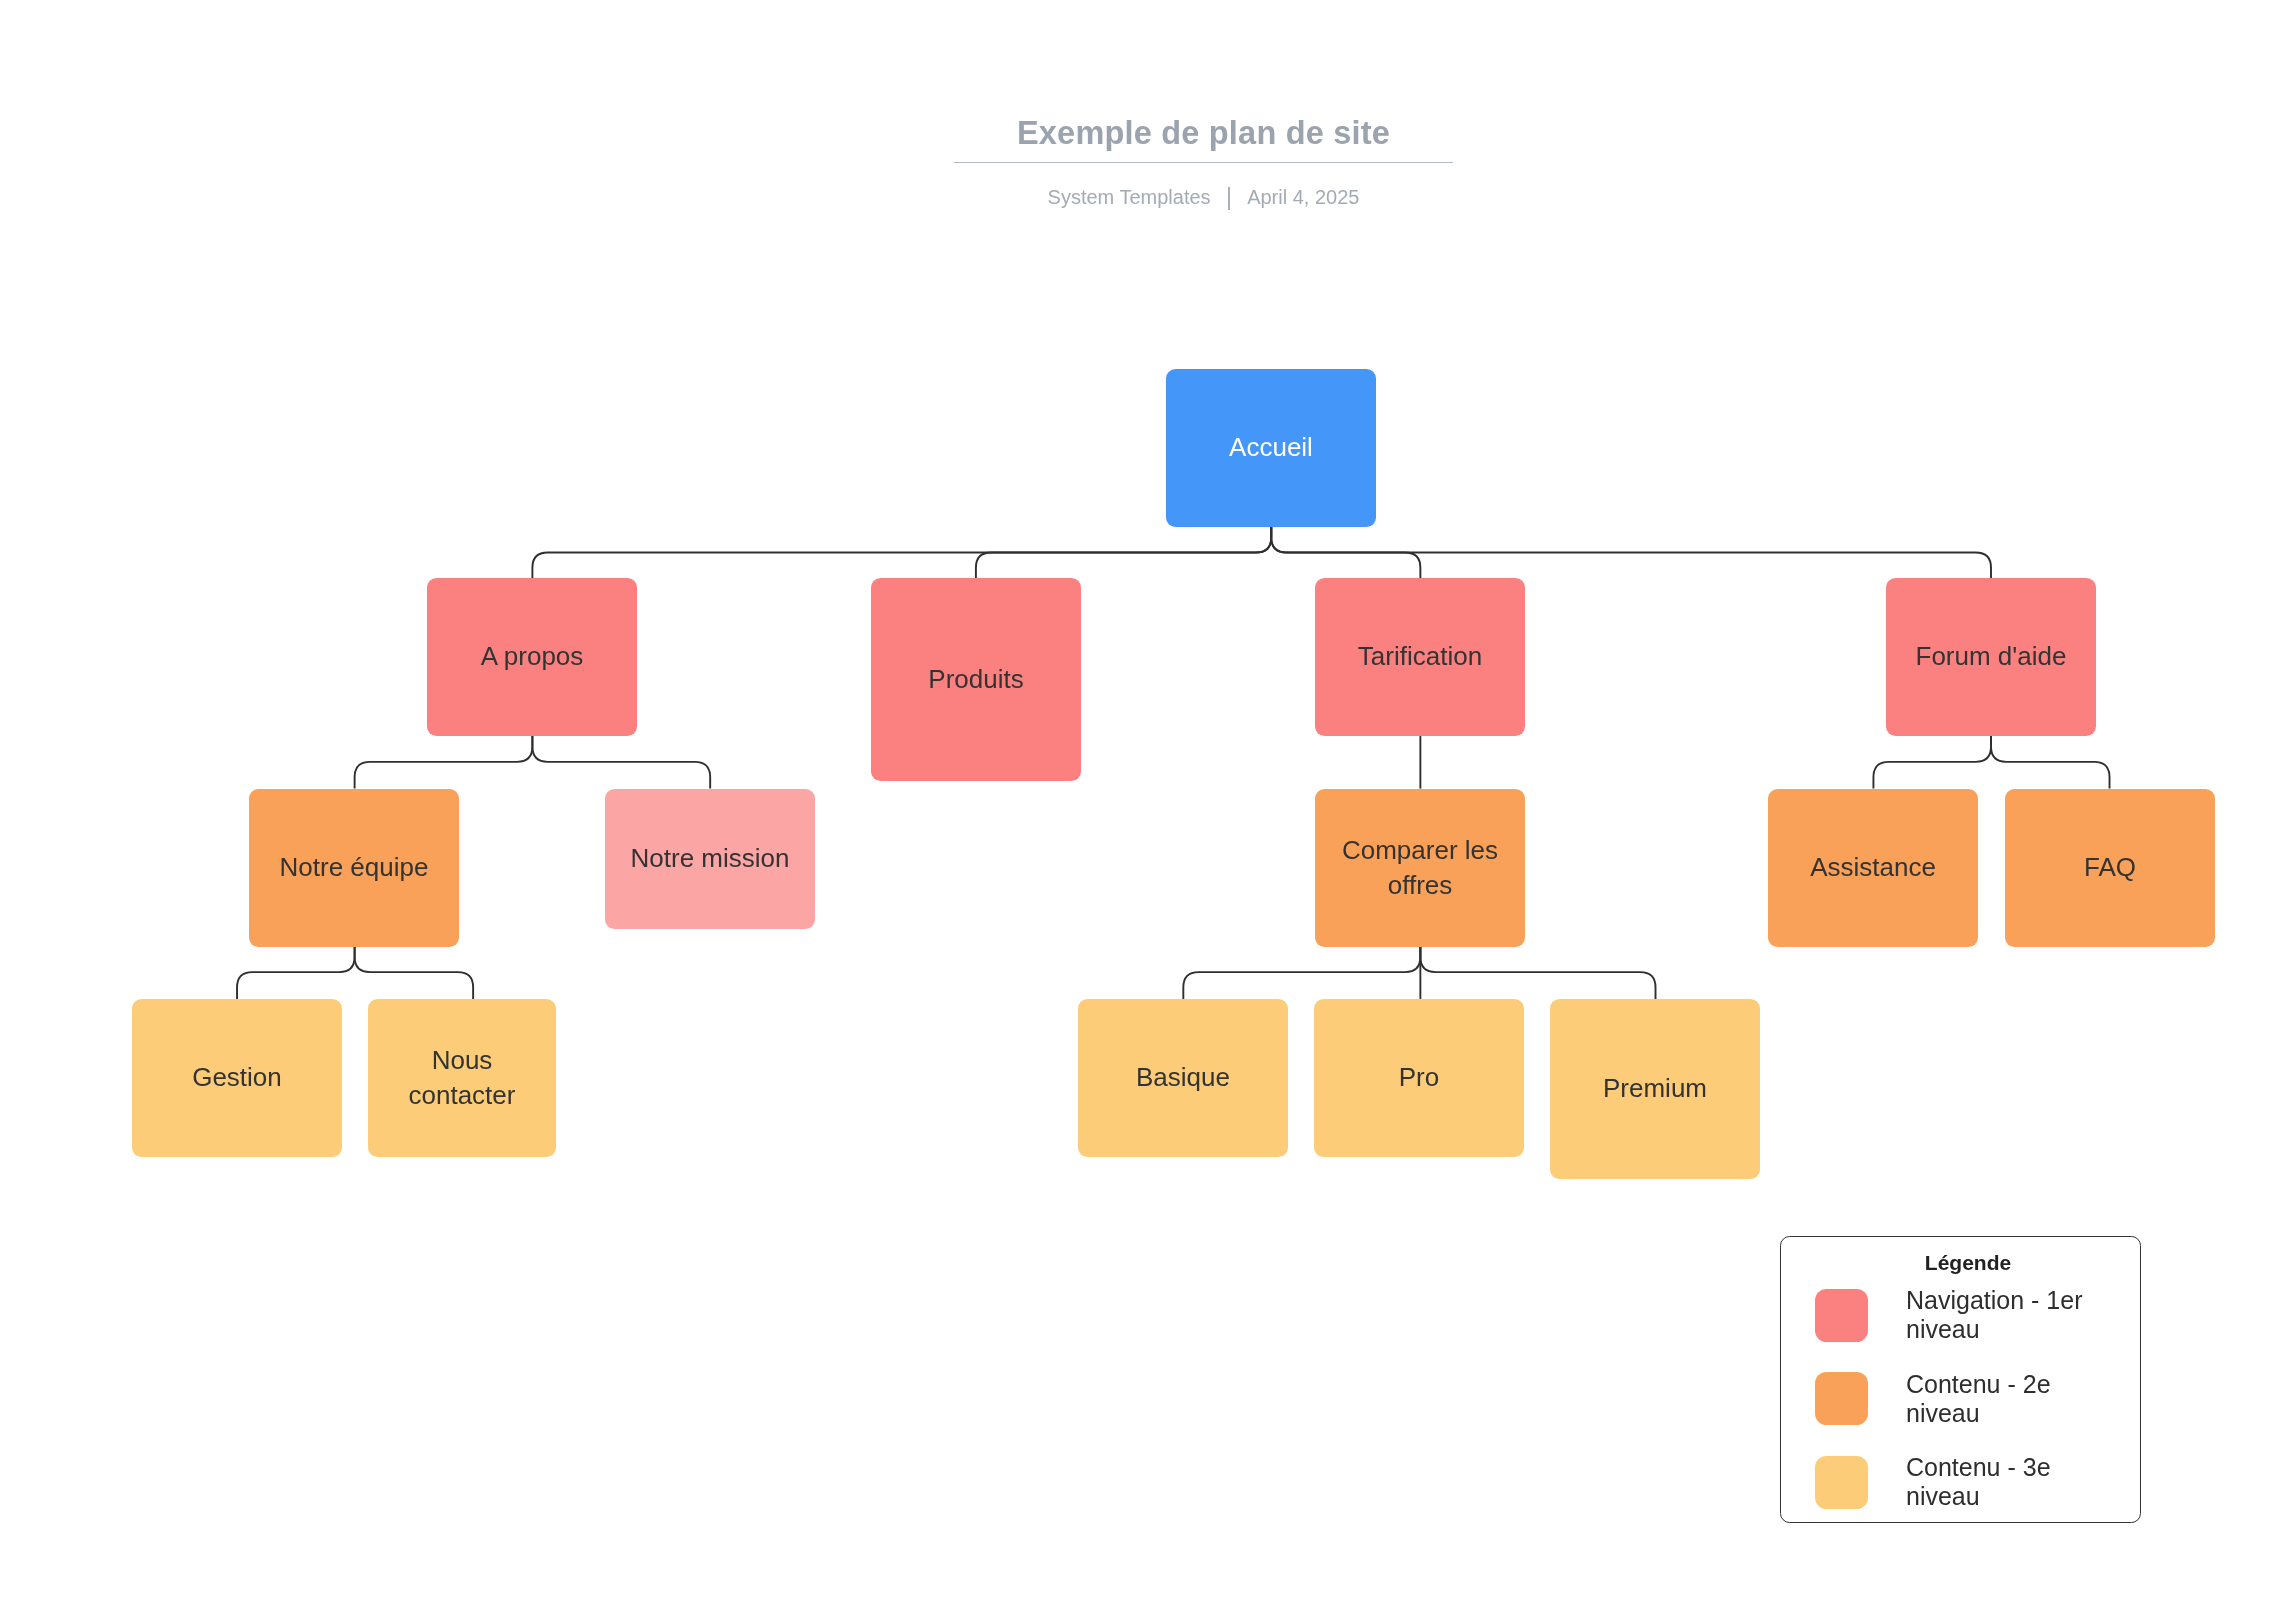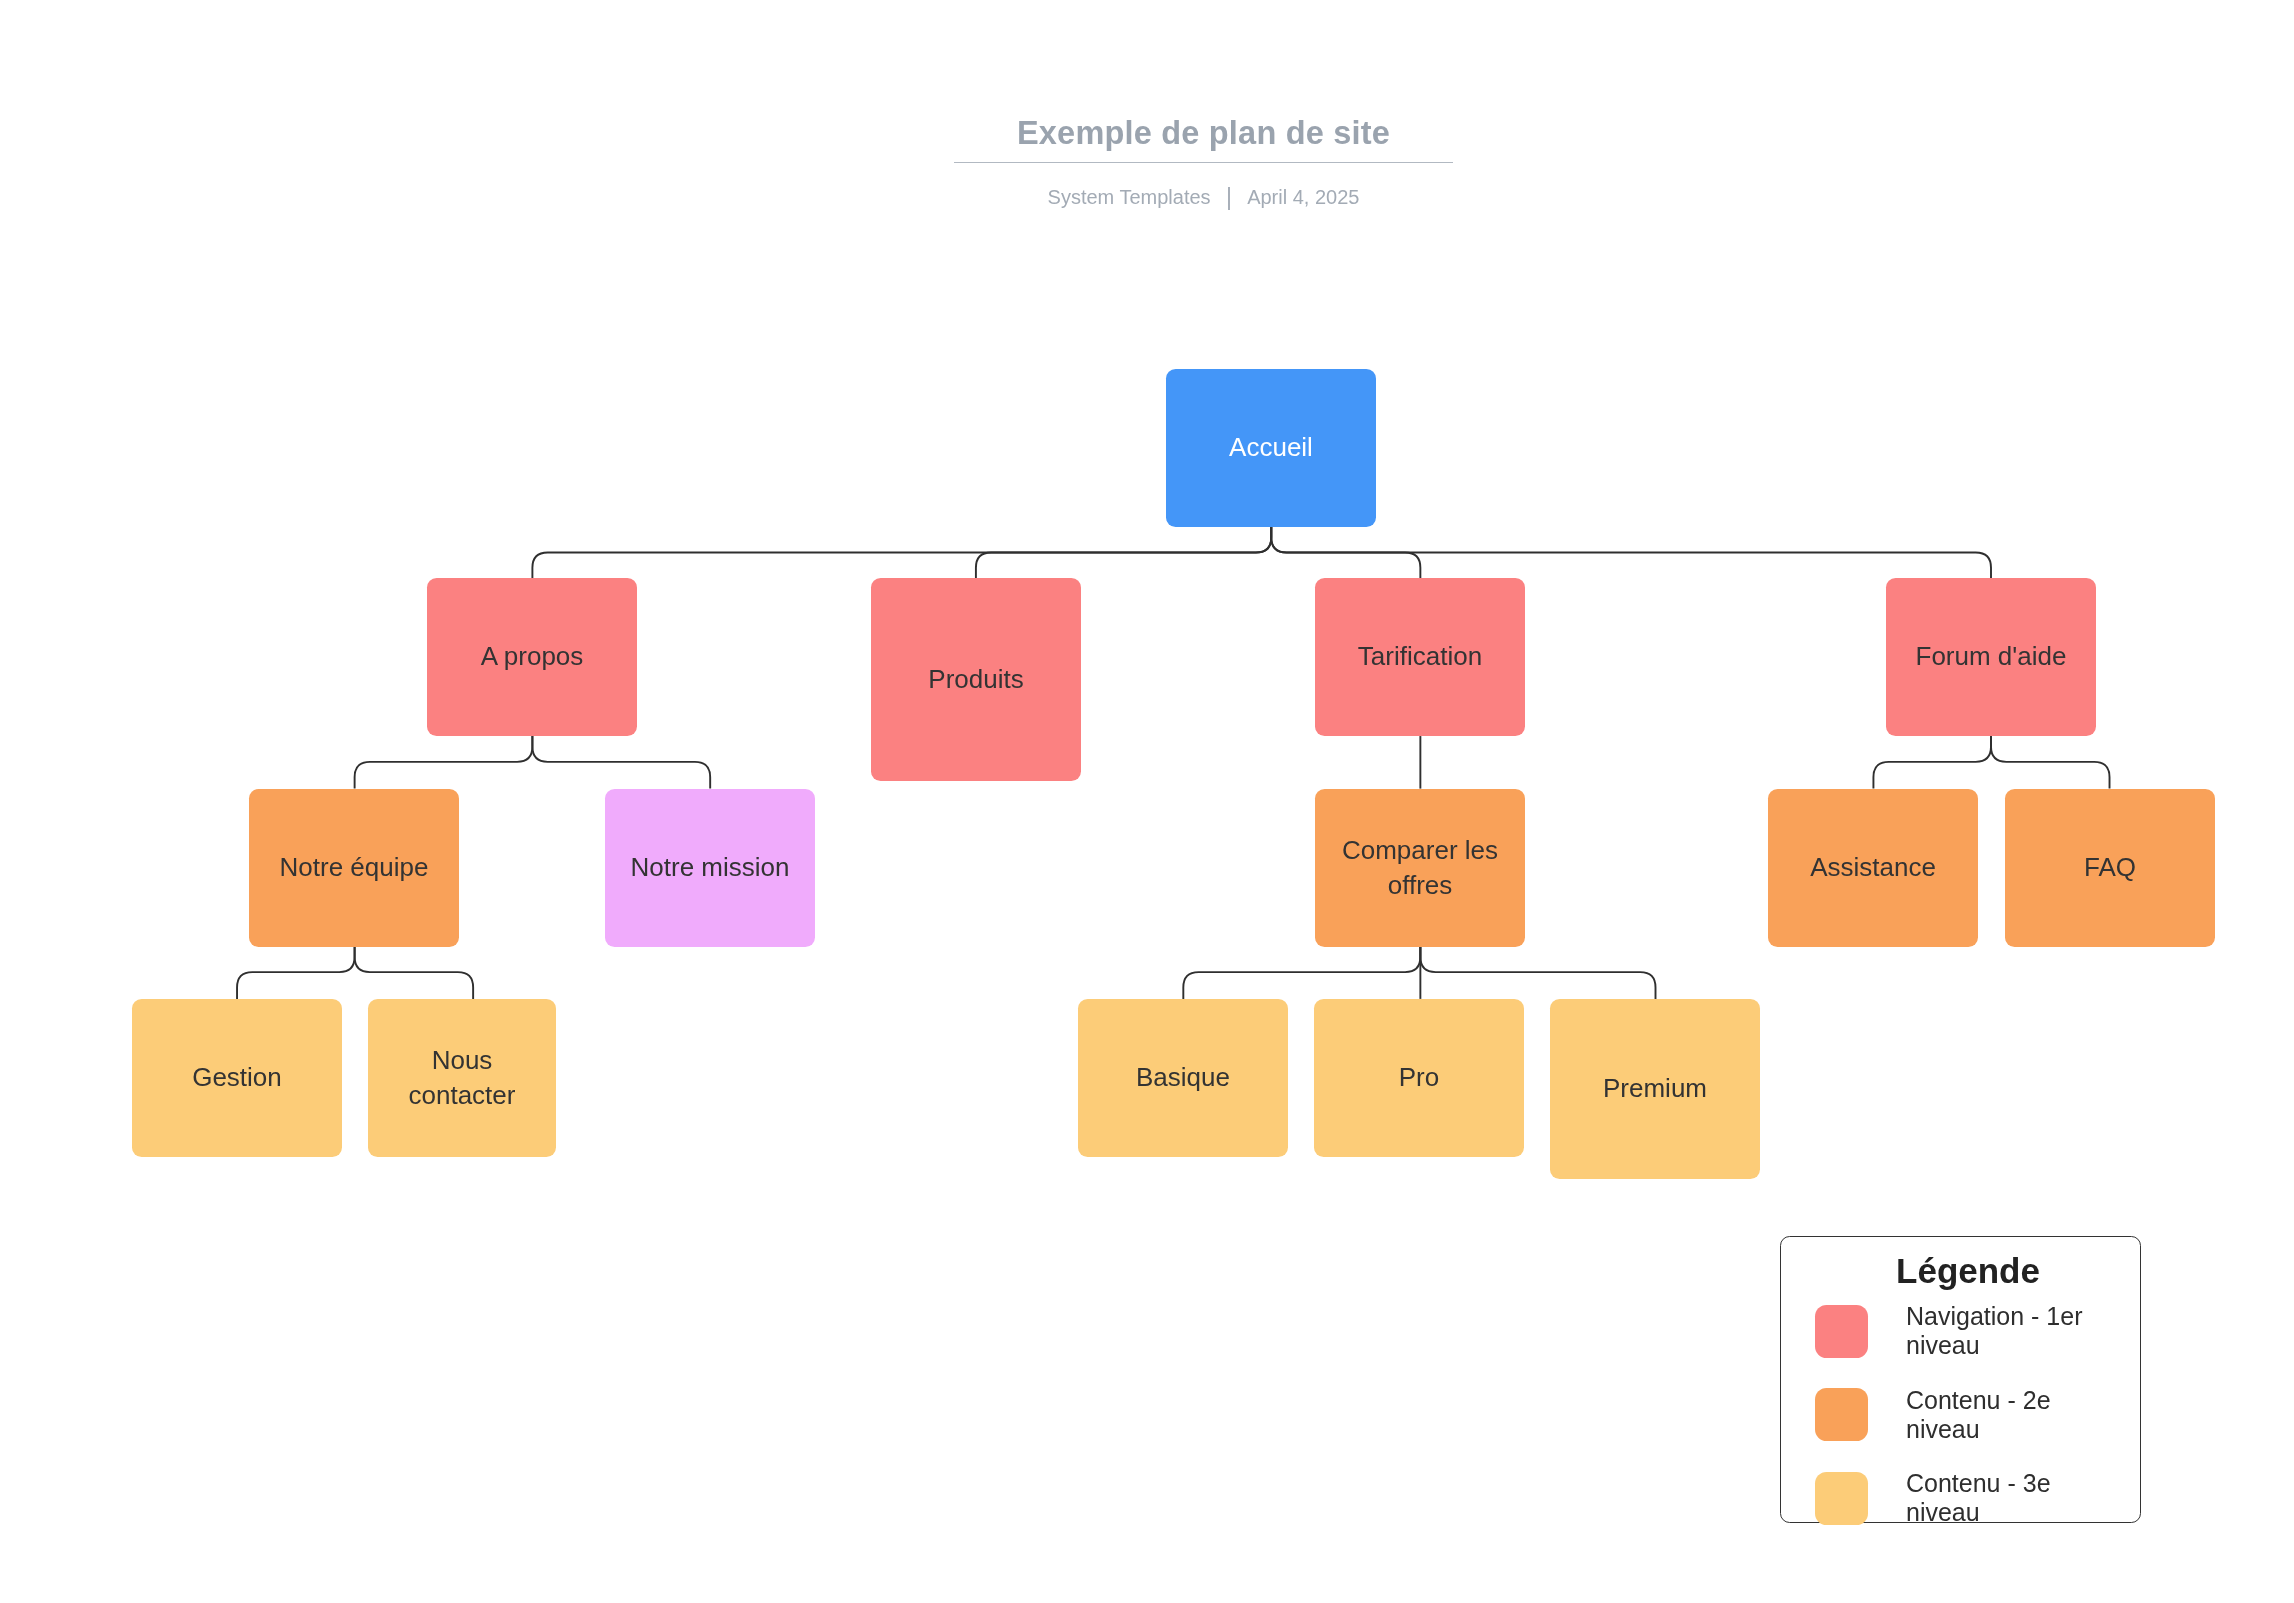--- a/index.html
+++ b/index.html
@@ -54,21 +54,21 @@
     position: absolute;
     left: 1780px; top: 1236px;
     width: 361px; height: 287px;
     background: #ffffff;
     border: 1.9px solid #333333;
     border-radius: 9.6px;
     padding: 14.3px 19px 0 34px;
   }
   .legend-title {
     text-align: center;
-    font-size: 35px; font-weight: bold;
+    font-size: 21px; font-weight: bold;
     color: #222222;
   }
   .legend-items {
     margin-top: 11px;
     display: flex; flex-direction: column; gap: 26px;
   }
   .legend-item { display: flex; align-items: center; gap: 38px; }
   .legend-swatch {
     width: 53px; height: 53px;
     border-radius: 11.5px;
@@ -123,21 +123,21 @@
       </div>
       <div class="node" style="left: 1315px; top: 578px; width: 210px; height: 158px; background: rgb(251, 129, 129); color: rgb(51, 51, 51);">
         <span>Tarification</span>
       </div>
       <div class="node" style="left: 1886px; top: 578px; width: 210px; height: 158px; background: rgb(251, 129, 129); color: rgb(51, 51, 51);">
         <span>Forum d'aide</span>
       </div>
       <div class="node" style="left: 249px; top: 789px; width: 210px; height: 158px; background: rgb(249, 161, 89); color: rgb(51, 51, 51);">
         <span>Notre équipe</span>
       </div>
-      <div class="node" style="left: 605px; top: 789px; width: 210px; height: 158px; background: #f0abfc; color: rgb(51, 51, 51);">
+      <div class="node" style="left: 605px; top: 789px; width: 210px; height: 140px; background: #fca5a5; color: rgb(51, 51, 51);">
         <span>Notre mission</span>
       </div>
       <div class="node" style="left: 1315px; top: 789px; width: 210px; height: 158px; background: rgb(249, 161, 89); color: rgb(51, 51, 51);">
         <span>Comparer les offres</span>
       </div>
       <div class="node" style="left: 1768px; top: 789px; width: 210px; height: 158px; background: rgb(249, 161, 89); color: rgb(51, 51, 51);">
         <span>Assistance</span>
       </div>
       <div class="node" style="left: 2005px; top: 789px; width: 210px; height: 158px; background: rgb(249, 161, 89); color: rgb(51, 51, 51);">
         <span>FAQ</span>

